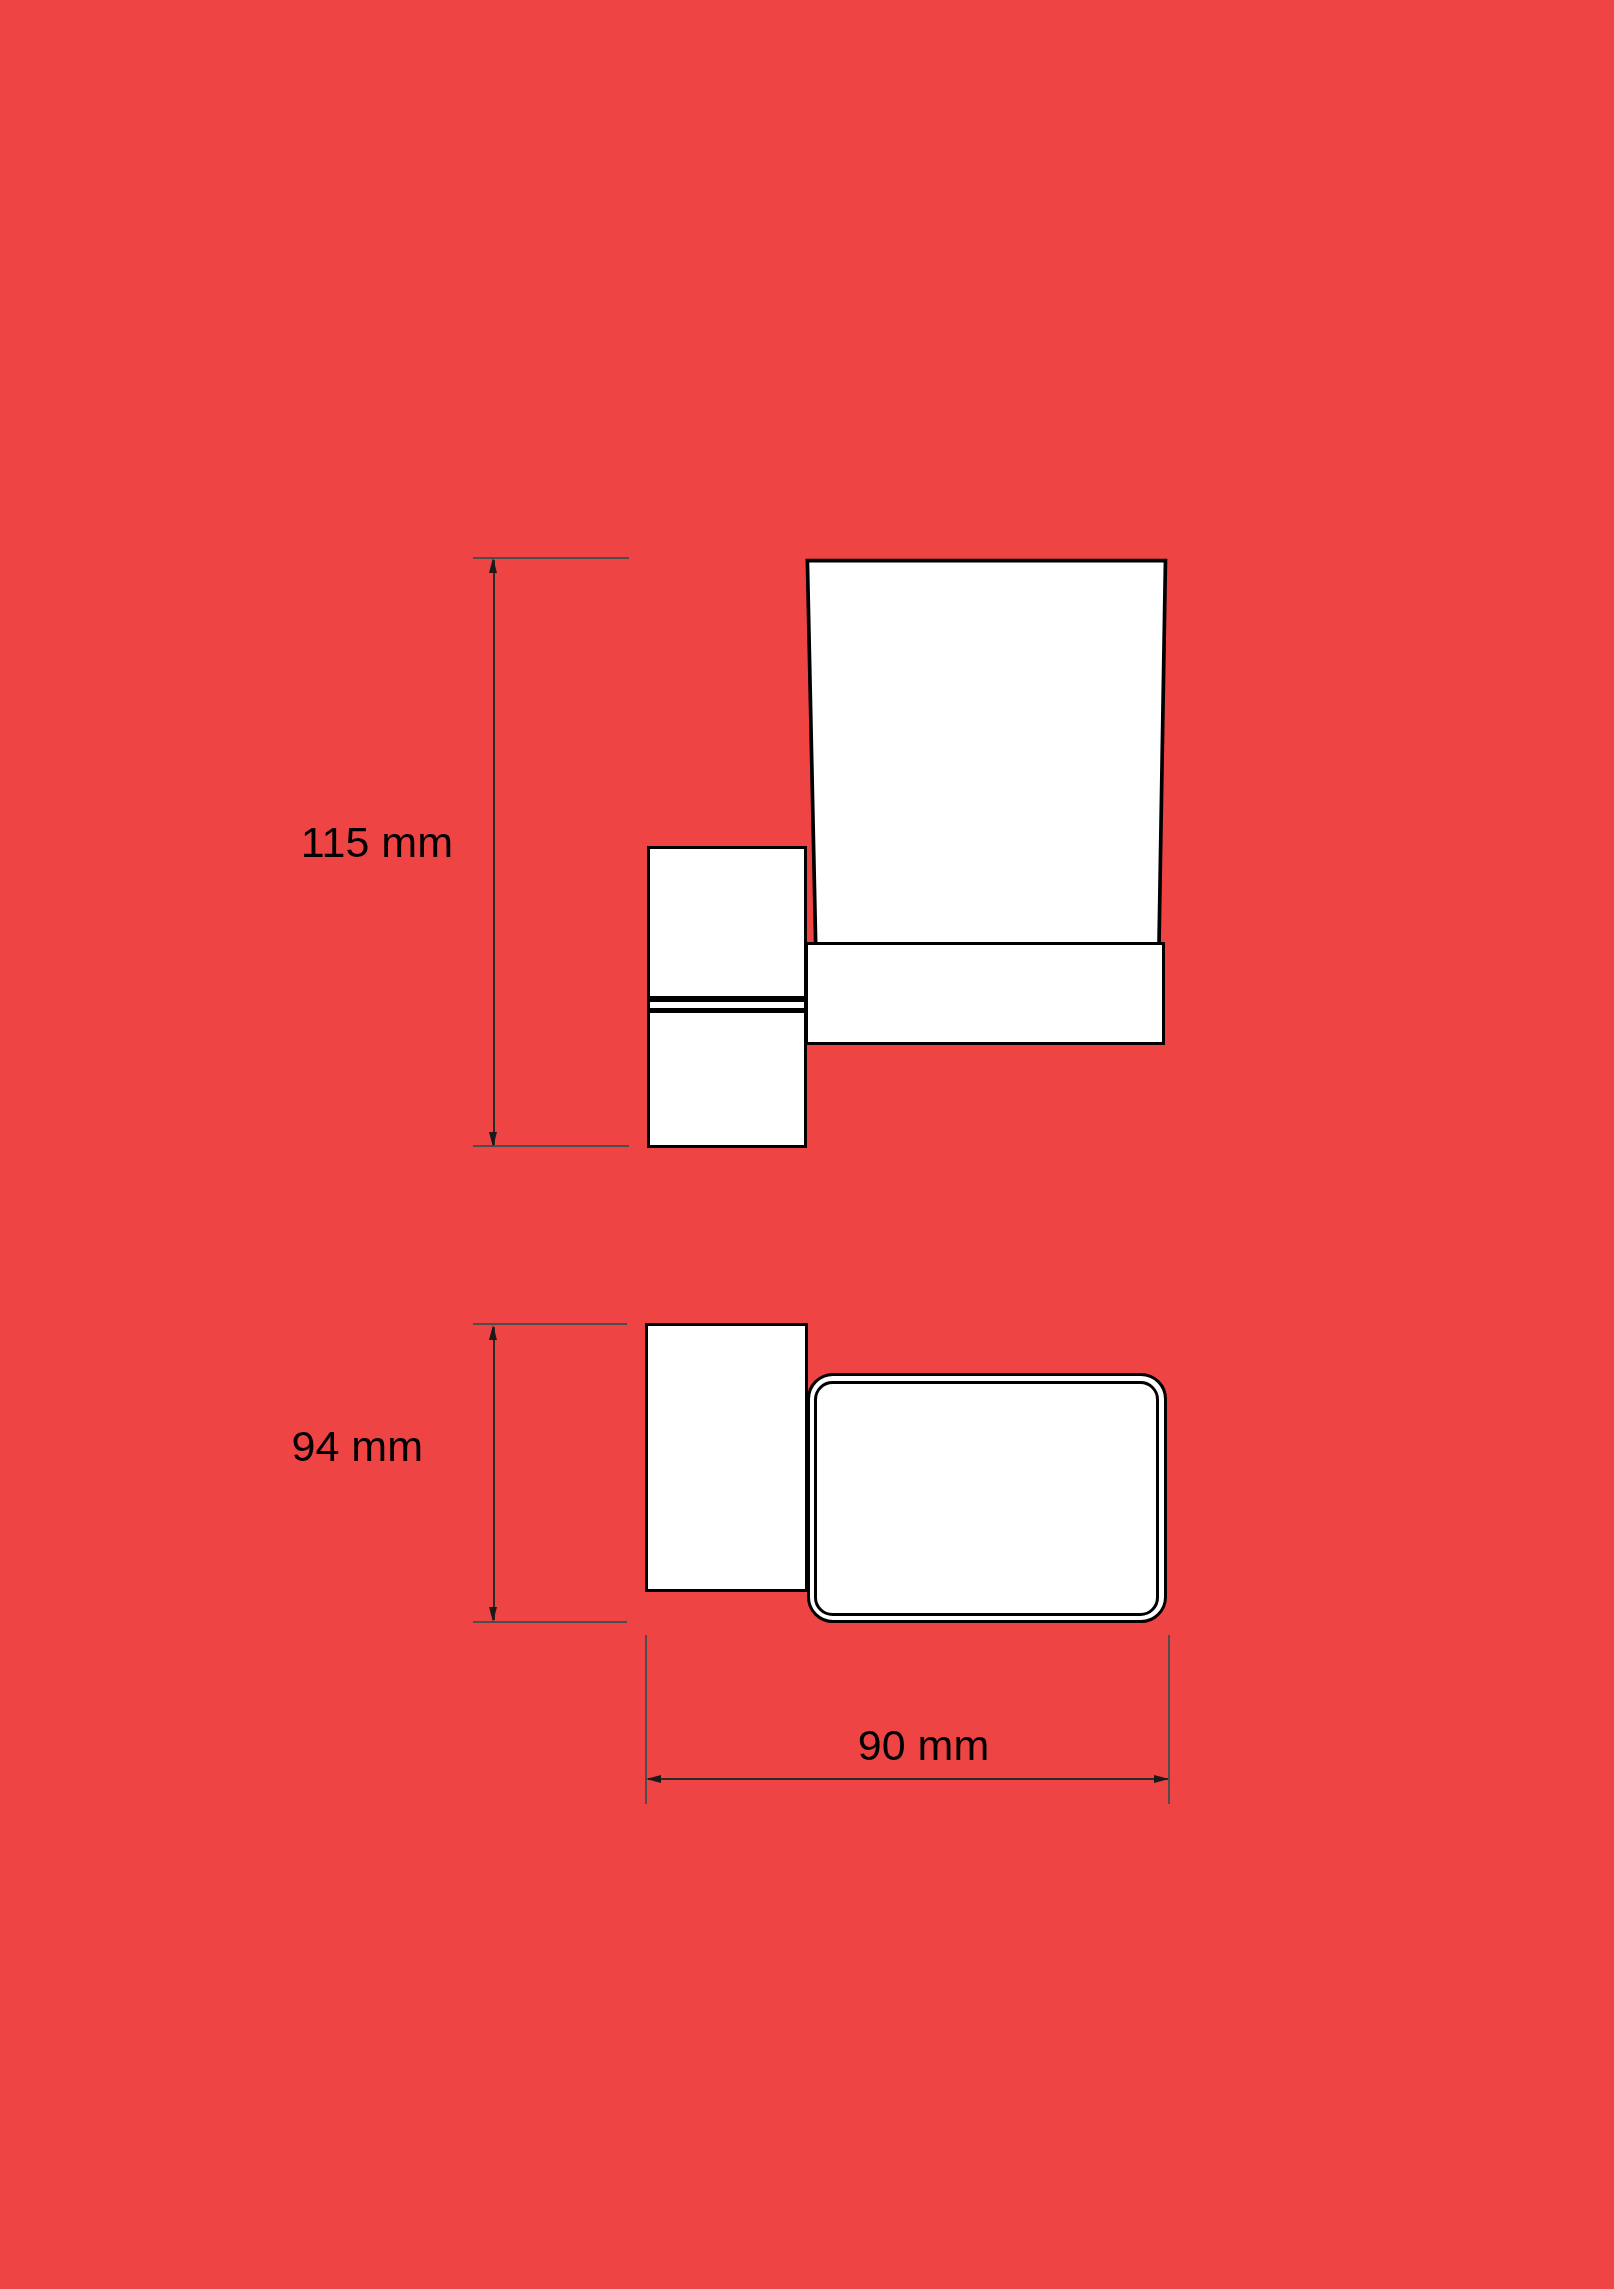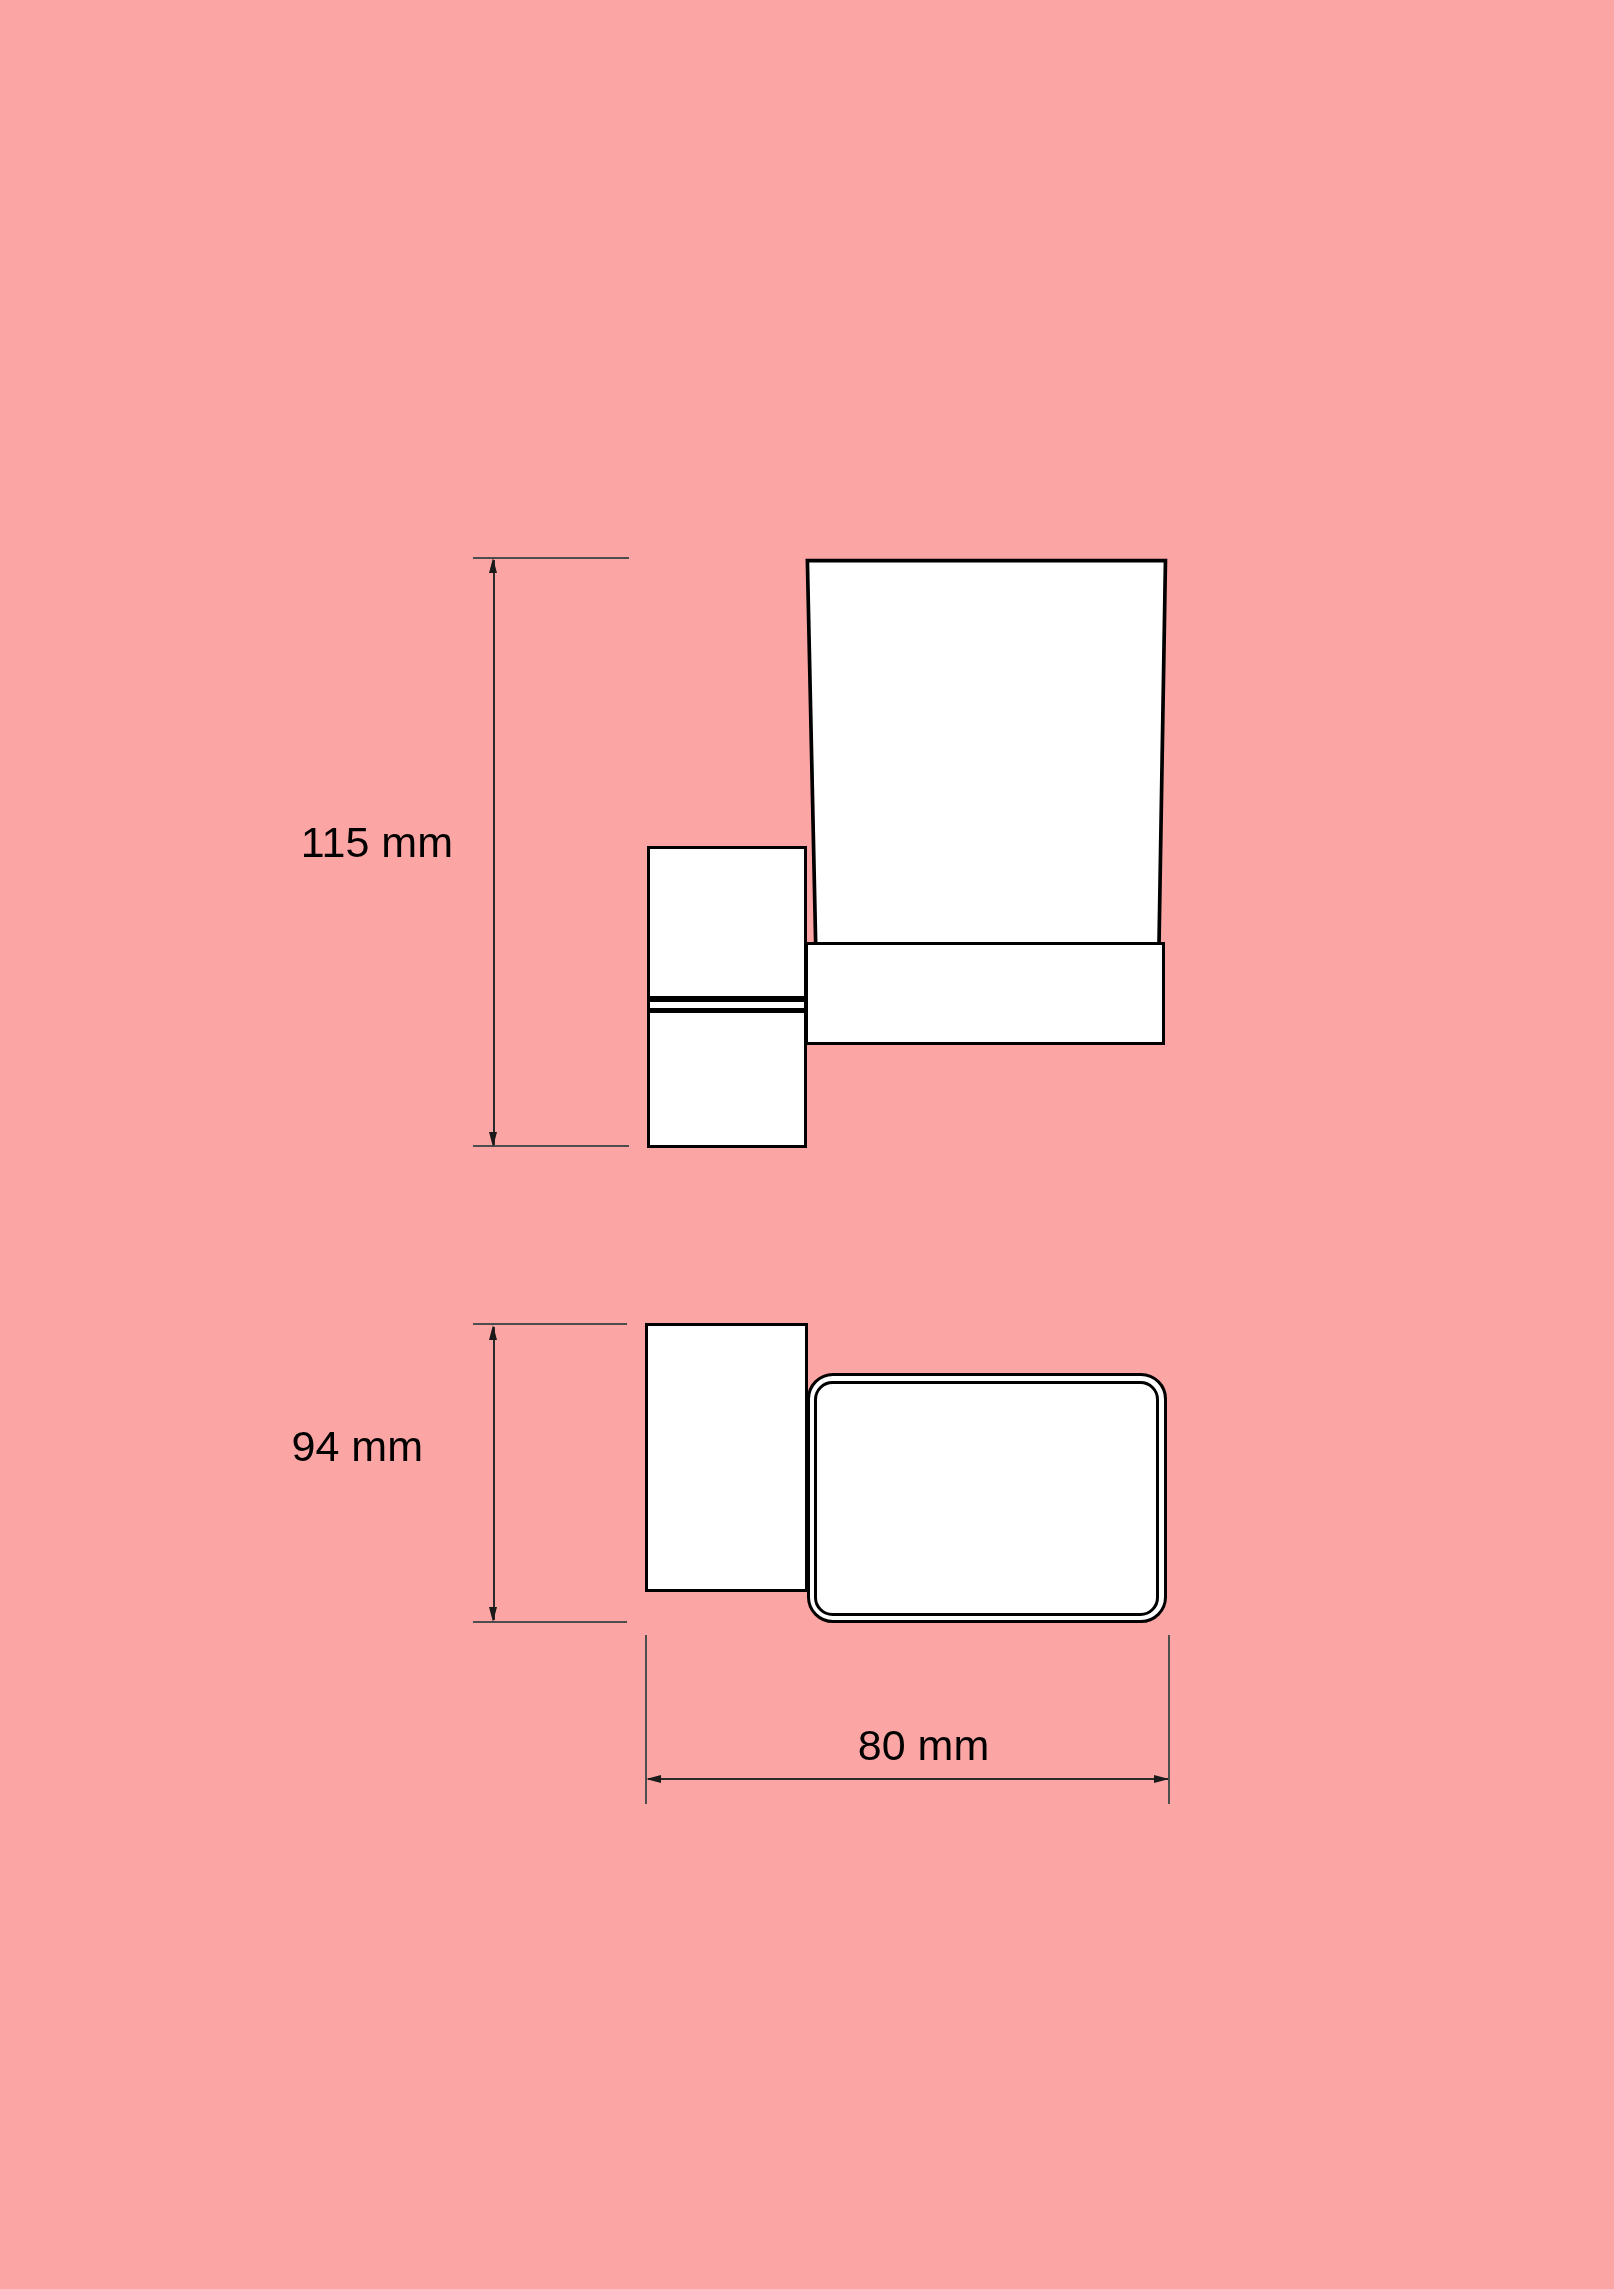--- a/index.html
+++ b/index.html
@@ -4,21 +4,21 @@
 <style>
   html, body {
     margin: 0;
     padding: 0;
     background: #ffffff;
   }
   .canvas {
     position: relative;
     width: 1614px;
     height: 2290px;
-    background: #fca5a5;
+    background: #ef4444;
     overflow: hidden;
     font-family: "Liberation Sans", "DejaVu Sans", sans-serif;
   }
   
   .outline-rect {
     position: absolute;
     box-sizing: border-box;
     border: 3.7px solid #000000;
     background: #ffffff;
   }
@@ -112,17 +112,17 @@
     <div class="dim-line" style="left:493px; top:1327px; width:1.8px; height:293px;"></div>
     <div class="arrow up" style="left:489px; top:1325px;"></div>
     <div class="arrow down" style="left:489px; top:1607px;"></div>
     <div class="dim-label right-align" style="left:192px; top:1424px; width:231px;">94 mm</div>
 
     <div class="ext-line" style="left:645px; top:1635px; width:1.8px; height:169px;"></div>
     <div class="ext-line" style="left:1168px; top:1635px; width:1.8px; height:169px;"></div>
     <div class="dim-line" style="left:648px; top:1778px; width:520px; height:1.8px;"></div>
     <div class="arrow left" style="left:646px; top:1775px;"></div>
     <div class="arrow right" style="left:1154px; top:1775px;"></div>
-    <div class="dim-label center-align" style="left:808px; top:1723px; width:231px;">80 mm</div>
+    <div class="dim-label center-align" style="left:808px; top:1723px; width:231px;">90 mm</div>
   </div>
 
 </div>
 
 
 </body></html>

